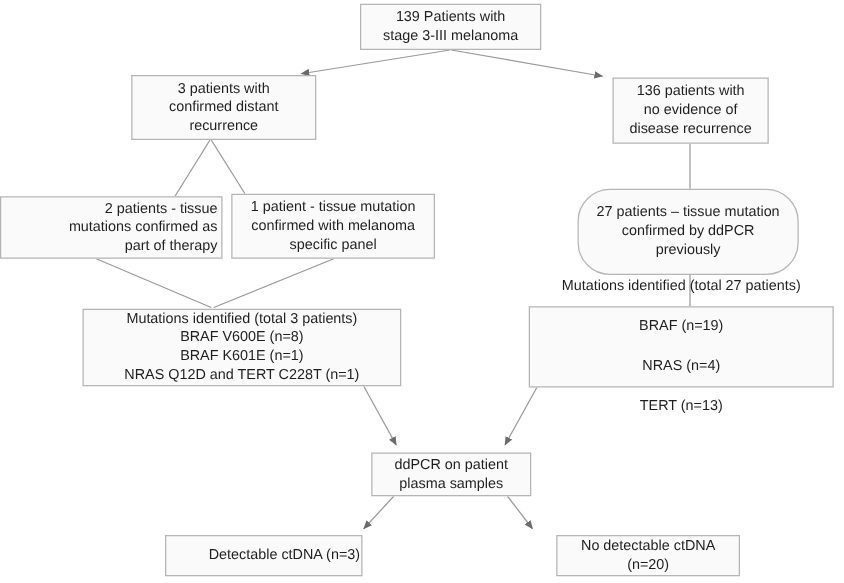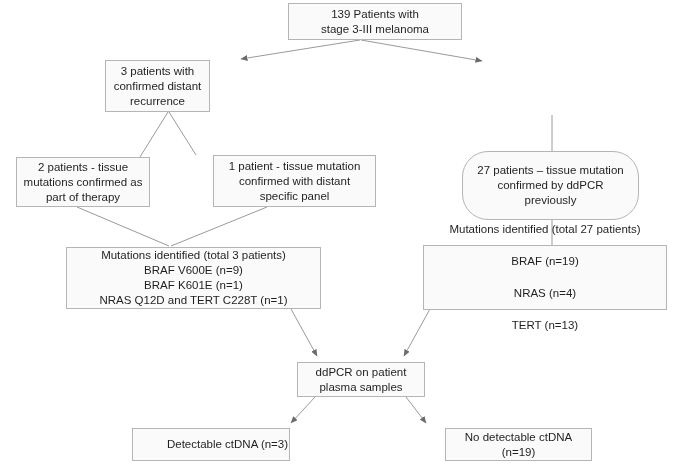--- a/index.html
+++ b/index.html
@@ -21,25 +21,25 @@
     flex-direction:column;
     align-items:center;
     justify-content:center;
     text-align:center;
     font-size:11.5px;
     line-height:15px;
     padding:2px 3px;
   }
   .box div{white-space:nowrap;}
   
-  #node-root          {left:288px; top:3px;   width:174px; height:37px;}
-  #node-distant       {left:105px; top:60px;  width:105px; height:52px;}
+  #node-root          {left:288px; top:3px;   width:145px; height:37px;}
+  #node-distant       {left:105px; top:60px;  width:148px; height:52px;}
   #node-norecur       {left:490px; top:62px;  width:125px; height:53px;}
-  #node-therapy       {left:16px;   top:157px; width:134px; height:50px;}
-  #node-panel         {left:185px; top:155px; width:163px; height:52px;margin-left:28px;}
+  #node-therapy       {left:0;   top:157px; width:178px; height:50px;align-items:flex-end;}
+  #node-panel         {left:185px; top:155px; width:163px; height:52px;}
   #node-ddpcrprev     {left:462px; top:151px; width:177px; height:69px;border-radius:26px;}
   #node-mut3          {left:42px;  top:247px; width:255px; height:62px;margin-left:24px;}
   #node-mut27         {left:423px; top:245px; width:244px; height:65px;gap:17px;}
   #node-plasma        {left:297px; top:362px; width:128px; height:35px;}
   #node-detectable    {left:132px; top:428px; width:158px; height:33px;padding-left:36px;}
   #node-nodetectable  {left:445px; top:428px; width:147px; height:33px;}
 </style>
 </head>
 <body>
 
@@ -71,42 +71,47 @@
     <div>139 Patients with</div>
     <div>stage 3-III melanoma</div>
   </div>
 
   <div class="box" id="node-distant">
     <div>3 patients with</div>
     <div>confirmed distant</div>
     <div>recurrence</div>
   </div>
 
+  <div class="box" id="node-norecur">
+    <div>136 patients with</div>
+    <div>no evidence of</div>
+    <div>disease recurrence</div>
+  </div>
 
   <div class="box" id="node-therapy">
     <div>2 patients - tissue</div>
     <div>mutations confirmed as</div>
     <div>part of therapy</div>
   </div>
 
   <div class="box" id="node-panel">
     <div>1 patient - tissue mutation</div>
-    <div>confirmed with distant</div>
+    <div>confirmed with melanoma</div>
     <div>specific panel</div>
   </div>
 
   <div class="box" id="node-ddpcrprev">
     <div>27 patients – tissue mutation</div>
     <div>confirmed by ddPCR</div>
     <div>previously</div>
   </div>
 
   <div class="box" id="node-mut3">
     <div>Mutations identified (total 3 patients)</div>
-    <div>BRAF V600E (n=9)</div>
+    <div>BRAF V600E (n=8)</div>
     <div>BRAF K601E (n=1)</div>
     <div>NRAS Q12D and TERT C228T (n=1)</div>
   </div>
 
   <div class="box" id="node-mut27">
     <div>Mutations identified (total 27 patients)</div>
     <div>BRAF (n=19)</div>
     <div>NRAS  (n=4)</div>
     <div>TERT (n=13)</div>
   </div>
@@ -115,16 +120,16 @@
     <div>ddPCR on patient</div>
     <div>plasma samples</div>
   </div>
 
   <div class="box" id="node-detectable">
     <div>Detectable ctDNA (n=3)</div>
   </div>
 
   <div class="box" id="node-nodetectable">
     <div>No detectable ctDNA</div>
-    <div>(n=19)</div>
+    <div>(n=20)</div>
   </div>
 
 </div>
 
 </body></html>

